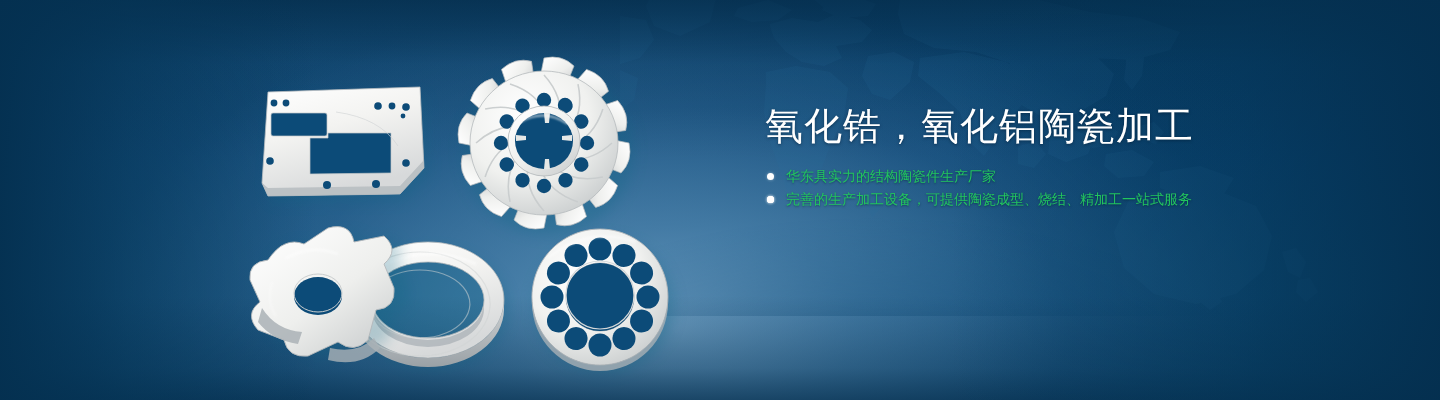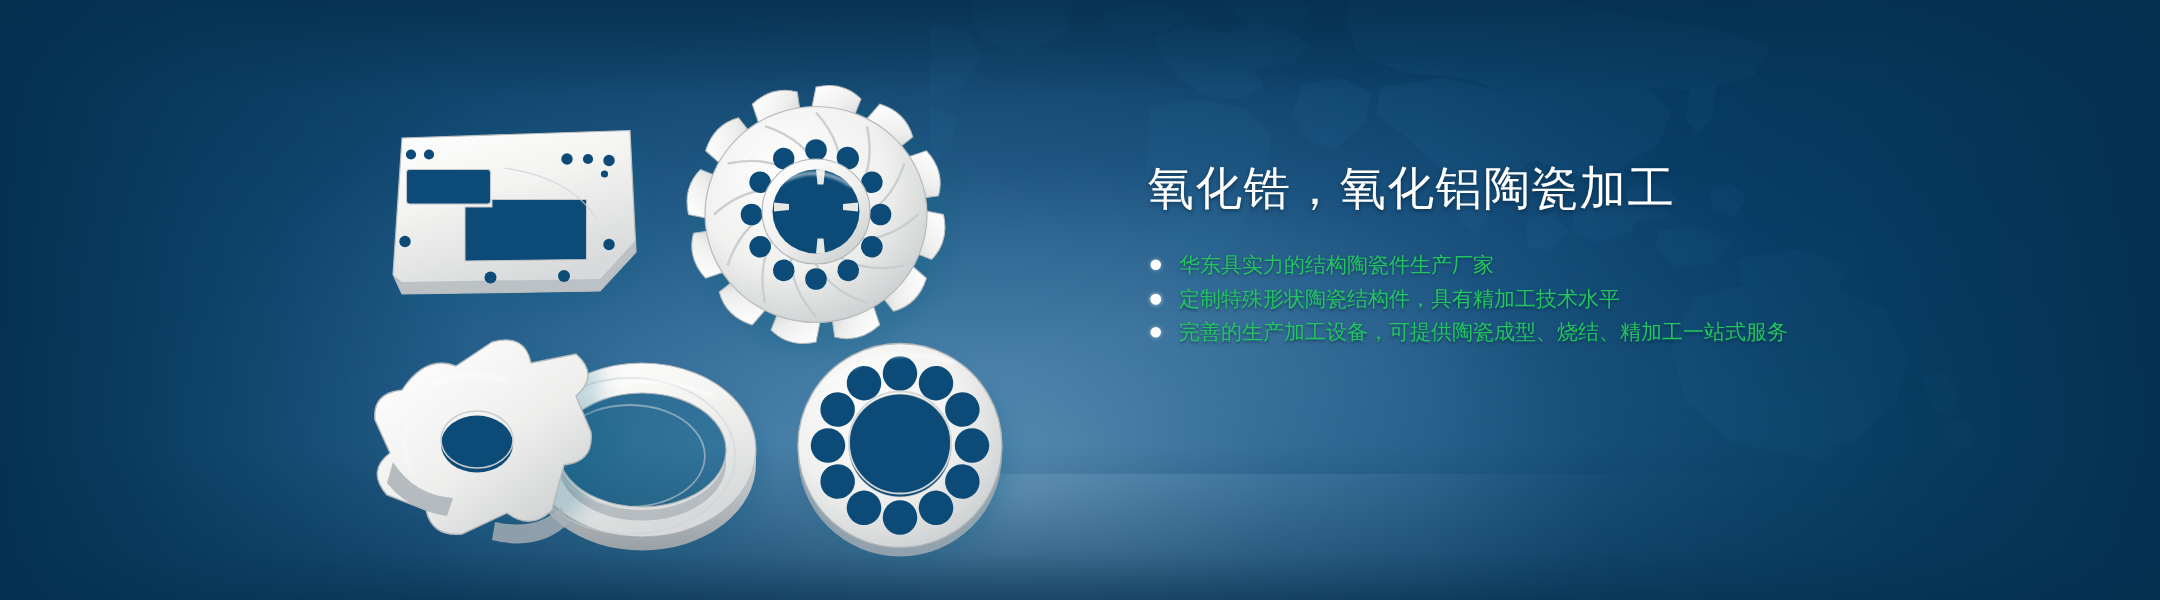--- a/index.html
+++ b/index.html
@@ -54,21 +54,21 @@
 
   
   .text-col {
     position: absolute;
     left: 765px;
     top: 104px;
     width: 620px;
   }
   .headline {
     color: #ffffff;
-    font-size: 31px;
+    font-size: 38px;
     line-height: 44px;
     letter-spacing: 1px;
     font-weight: 400;
     margin: 0 0 17px 0;
     text-shadow: 0 1px 3px rgba(0,25,48,0.55);
     white-space: nowrap;
   }
   ul.feature-list {
     list-style: none;
     margin: 0;
@@ -348,21 +348,20 @@
     <ul class="feature-list">
       <li>
         <span class="dot"></span>
         <span>华东具实力的结构陶瓷件生产厂家</span>
       </li>
       <li>
         <span class="dot"></span>
       </li>
       <li>
         <span class="dot"></span>
-        <span>定制特殊形状陶瓷结构件，具有精加工技术水平</span>
       </li>
       <li>
         <span class="dot"></span>
         <span>完善的生产加工设备，可提供陶瓷成型、烧结、精加工一站式服务</span>
       </li>
     </ul>
   </div>
 
 </div>
 

